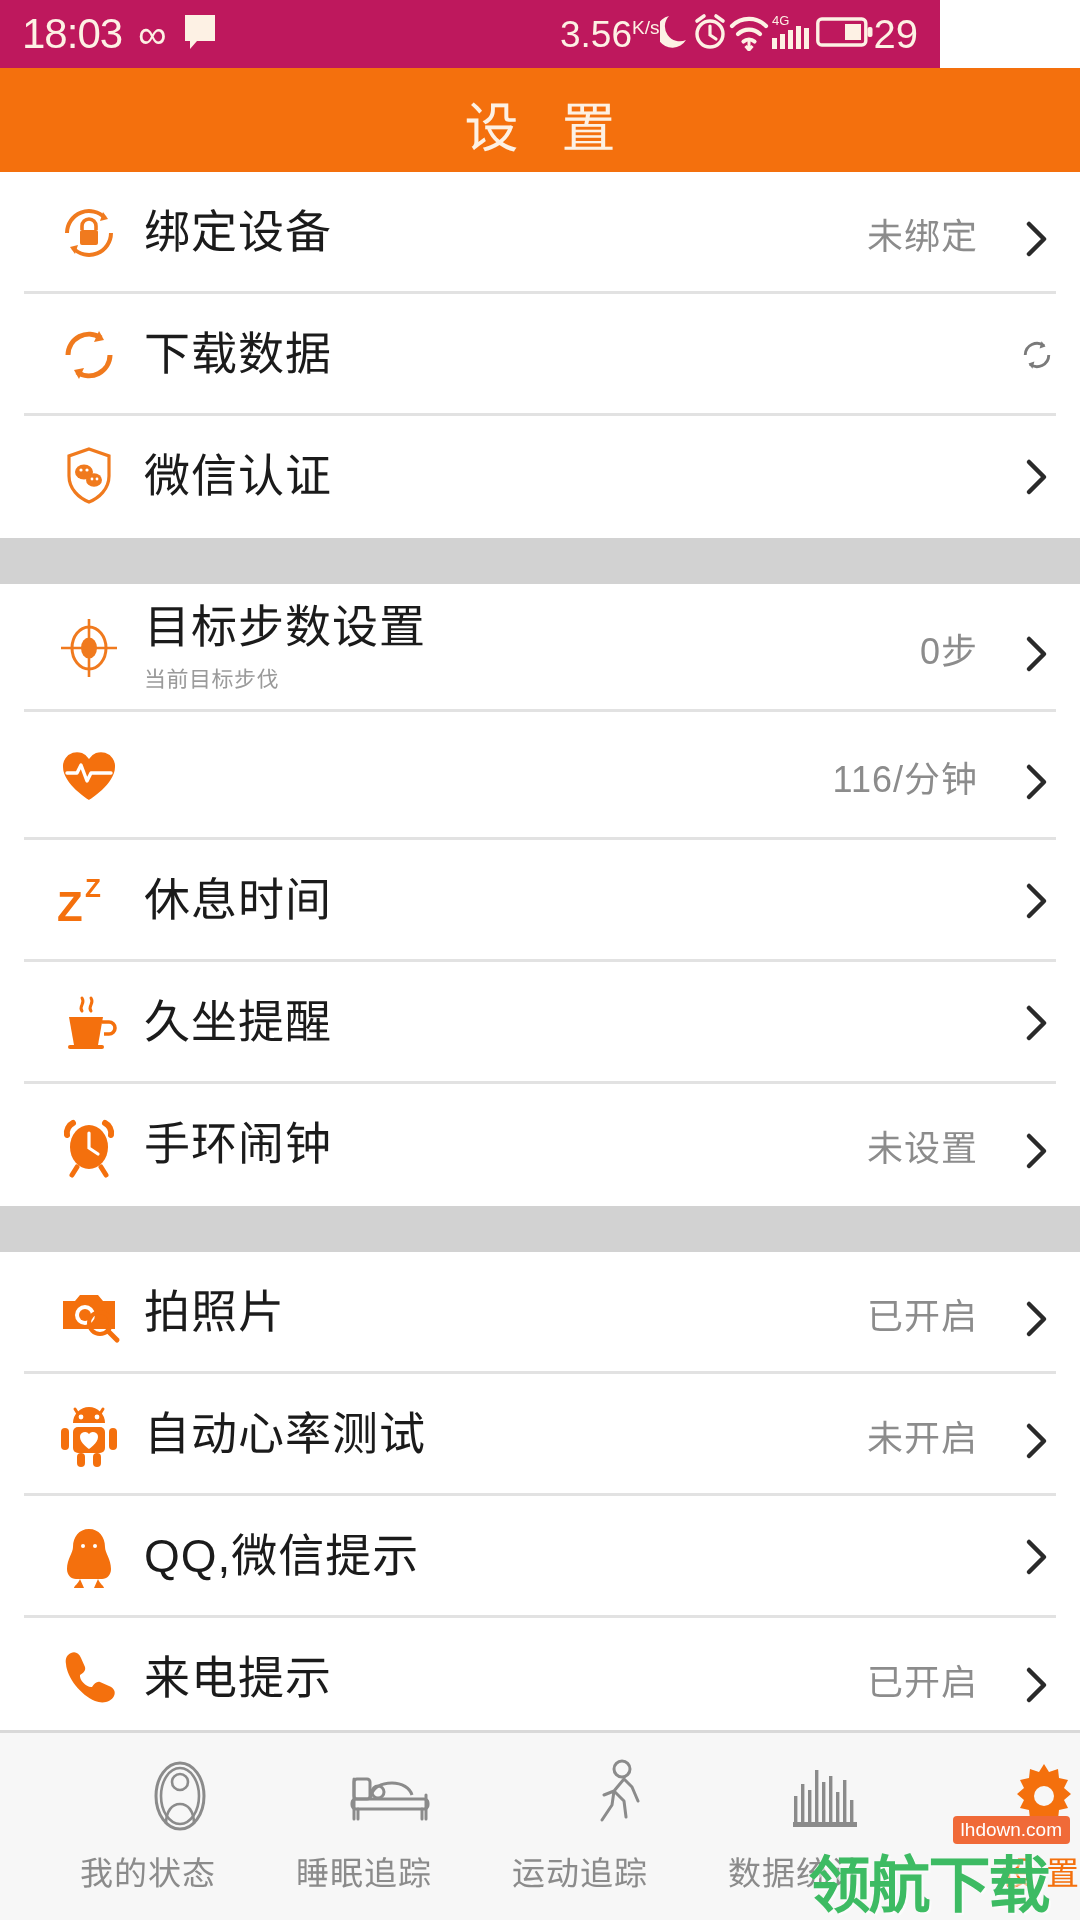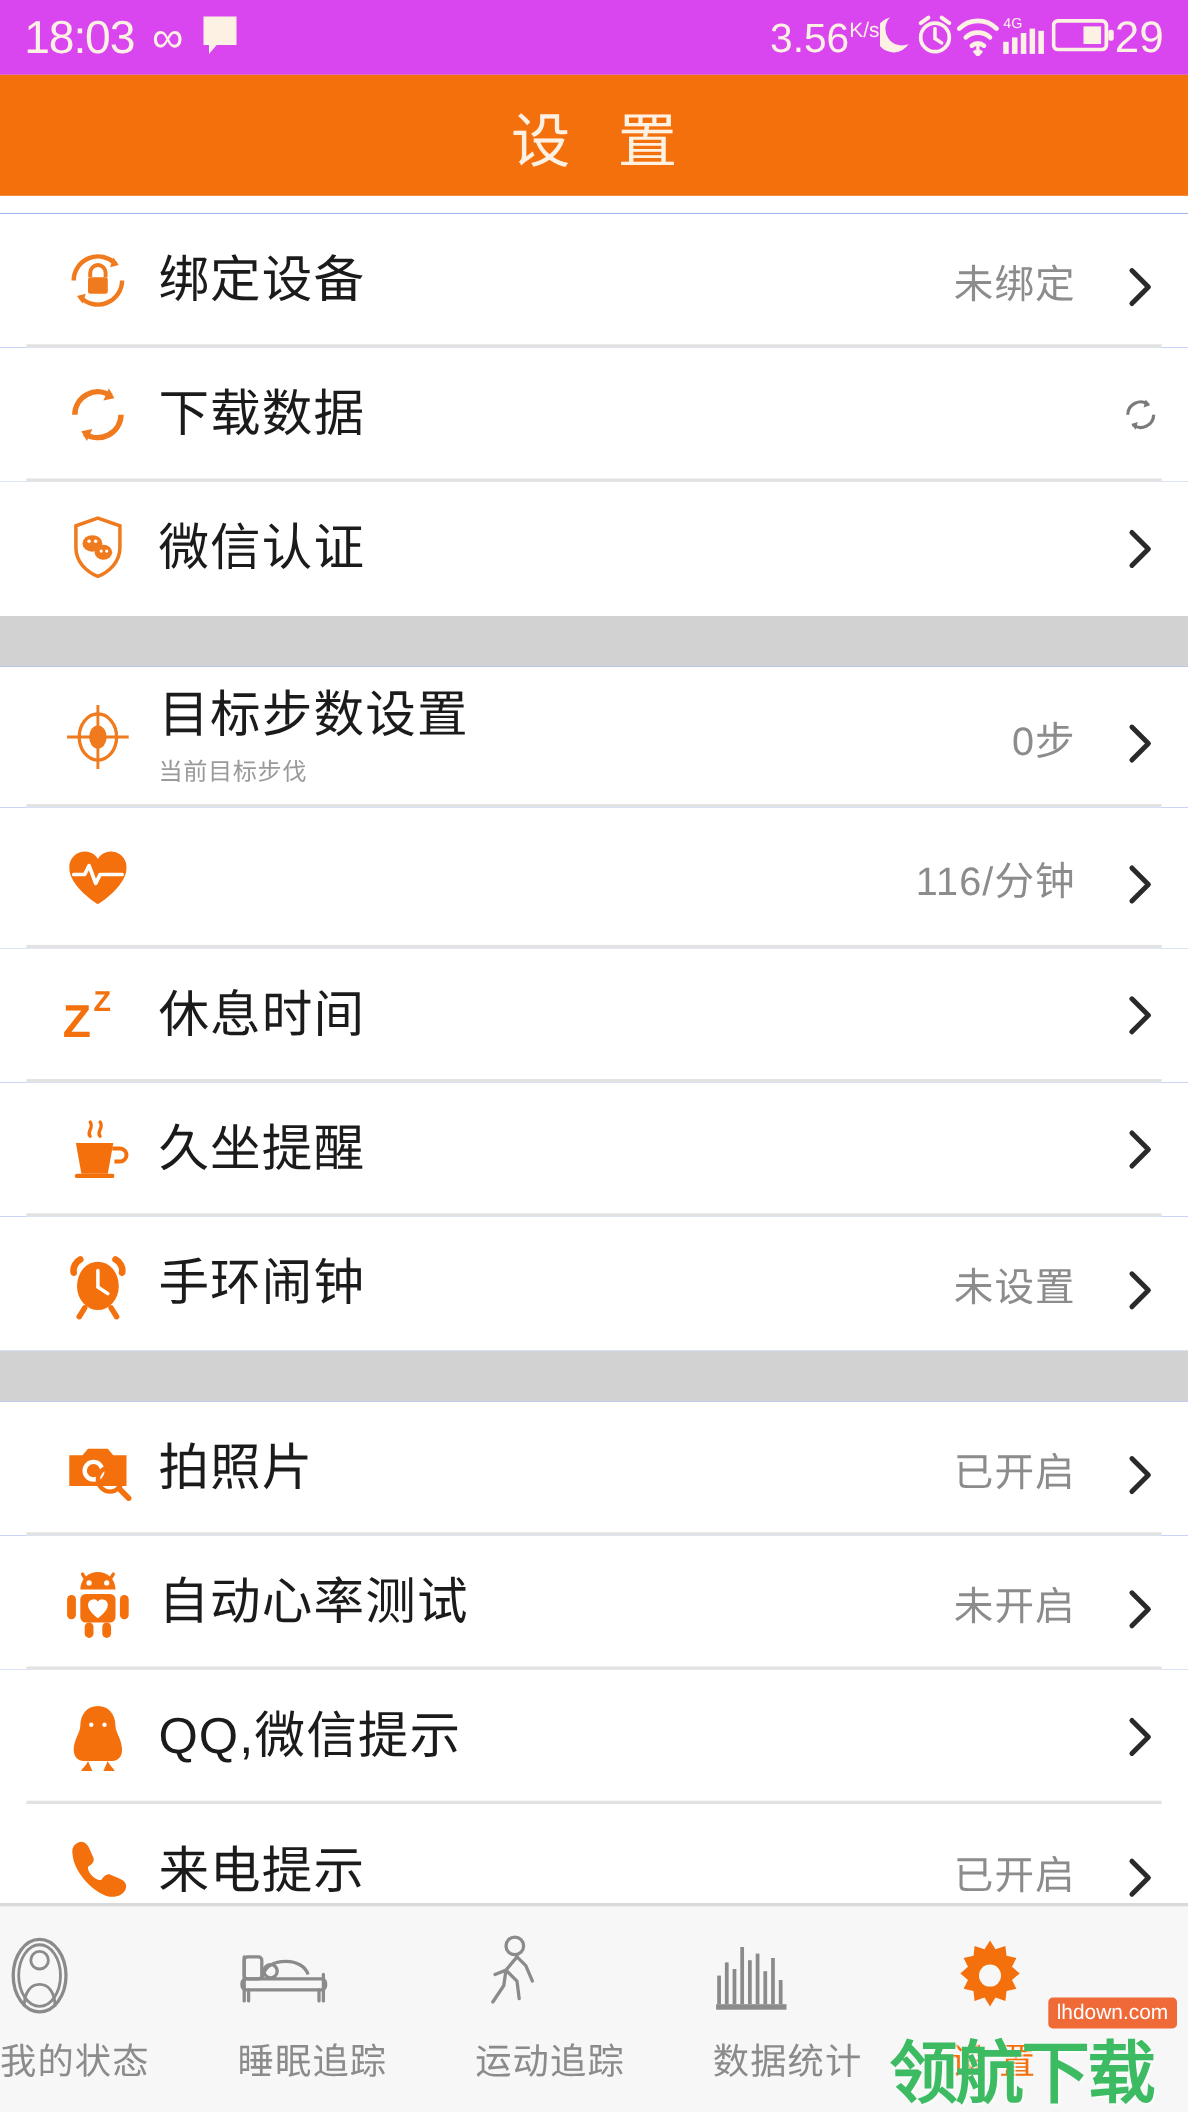--- a/index.html
+++ b/index.html
@@ -6,22 +6,22 @@
   html, body {
     width:1080px; height:1920px;
     background:#ffffff;
     font-family:"Liberation Sans","DejaVu Sans",sans-serif;
     overflow:hidden;
   }
   #app { position:relative; width:1080px; height:1920px; }
 
   
   .statusbar{
-    position:absolute; top:0; left:0; width:1080px; height:68px;
-    background:#d946ef; color:#fdf1e4;
+    position:absolute; top:0; left:0; width:940px; height:68px;
+    background:#be185d; color:#fdf1e4;
     display:flex; align-items:center; padding:0 22px;
   }
   .sb-left{ display:flex; align-items:center; gap:16px; }
   .sb-right{ display:flex; align-items:center; margin-left:auto; }
   .sb-time{ font-size:42px; letter-spacing:-1px; line-height:1; }
   .sb-inf{ font-size:40px; line-height:1; }
   .sb-speed{ font-size:37px; line-height:1; }
   .sb-speed sup{ font-size:19px; }
   .sb-batt-num{ font-size:40px; line-height:1; }
   .ic{ display:inline-block; }
@@ -29,22 +29,22 @@
   
   .titlebar{
     position:absolute; top:68px; left:0; width:1080px; height:110px;
     background:#f4700d; color:#fdf1e4;
     display:flex; align-items:center; justify-content:center;
   }
   .titlebar .t{ font-size:54px; letter-spacing:14px; padding-left:14px; }
 
   
   .list{
-    position:absolute; top:194px; left:0; width:1080px; height:1552px;
-    background:#1d4ed8; overflow:hidden;
+    position:absolute; top:172px; left:0; width:1080px; height:1552px;
+    background:#84cc16; overflow:hidden;
   }
   .gap{ height:46px; background:#d2d2d2; }
   .row{
     position:relative; height:122px; background:#fff;
     display:flex; align-items:center; padding:0 26px 0 52px;
   }
   .row.tall{ height:128px; }
   .row::after{
     content:""; position:absolute; left:24px; right:24px; bottom:0;
     height:3px; background:#e2e2e2;
@@ -60,21 +60,21 @@
   .tail{ margin-left:auto; display:flex; align-items:flex-end; gap:42px; }
   .val{ font-size:36px; color:#8c8c8c; letter-spacing:1px; }
   .chev{ width:34px; display:flex; justify-content:center; }
 
   
   .tabbar{
     position:absolute; left:0; bottom:0; width:1080px; height:190px;
     background:#f7f7f7; border-top:3px solid #d9d9d9;
     display:flex; align-items:flex-start; padding-top:24px;
   }
-  .tab{ flex:1; display:flex; flex-direction:column; align-items:flex-start; gap:12px; position:relative; }
+  .tab{ flex:1; display:flex; flex-direction:column; align-items:flex-end; gap:12px; position:relative; }
   .tab .ticon{ height:78px; display:flex; align-items:center; justify-content:center; }
   .tab .tlabel{ font-size:33px; color:#8b8b8b; letter-spacing:1px; }
   .tab.active .tlabel{ color:#f4700d; }
 
   
   .watermark{
     position:absolute; right:10px; bottom:6px;
     display:flex; align-items:flex-end; pointer-events:none;
   }
   .wm-main{

